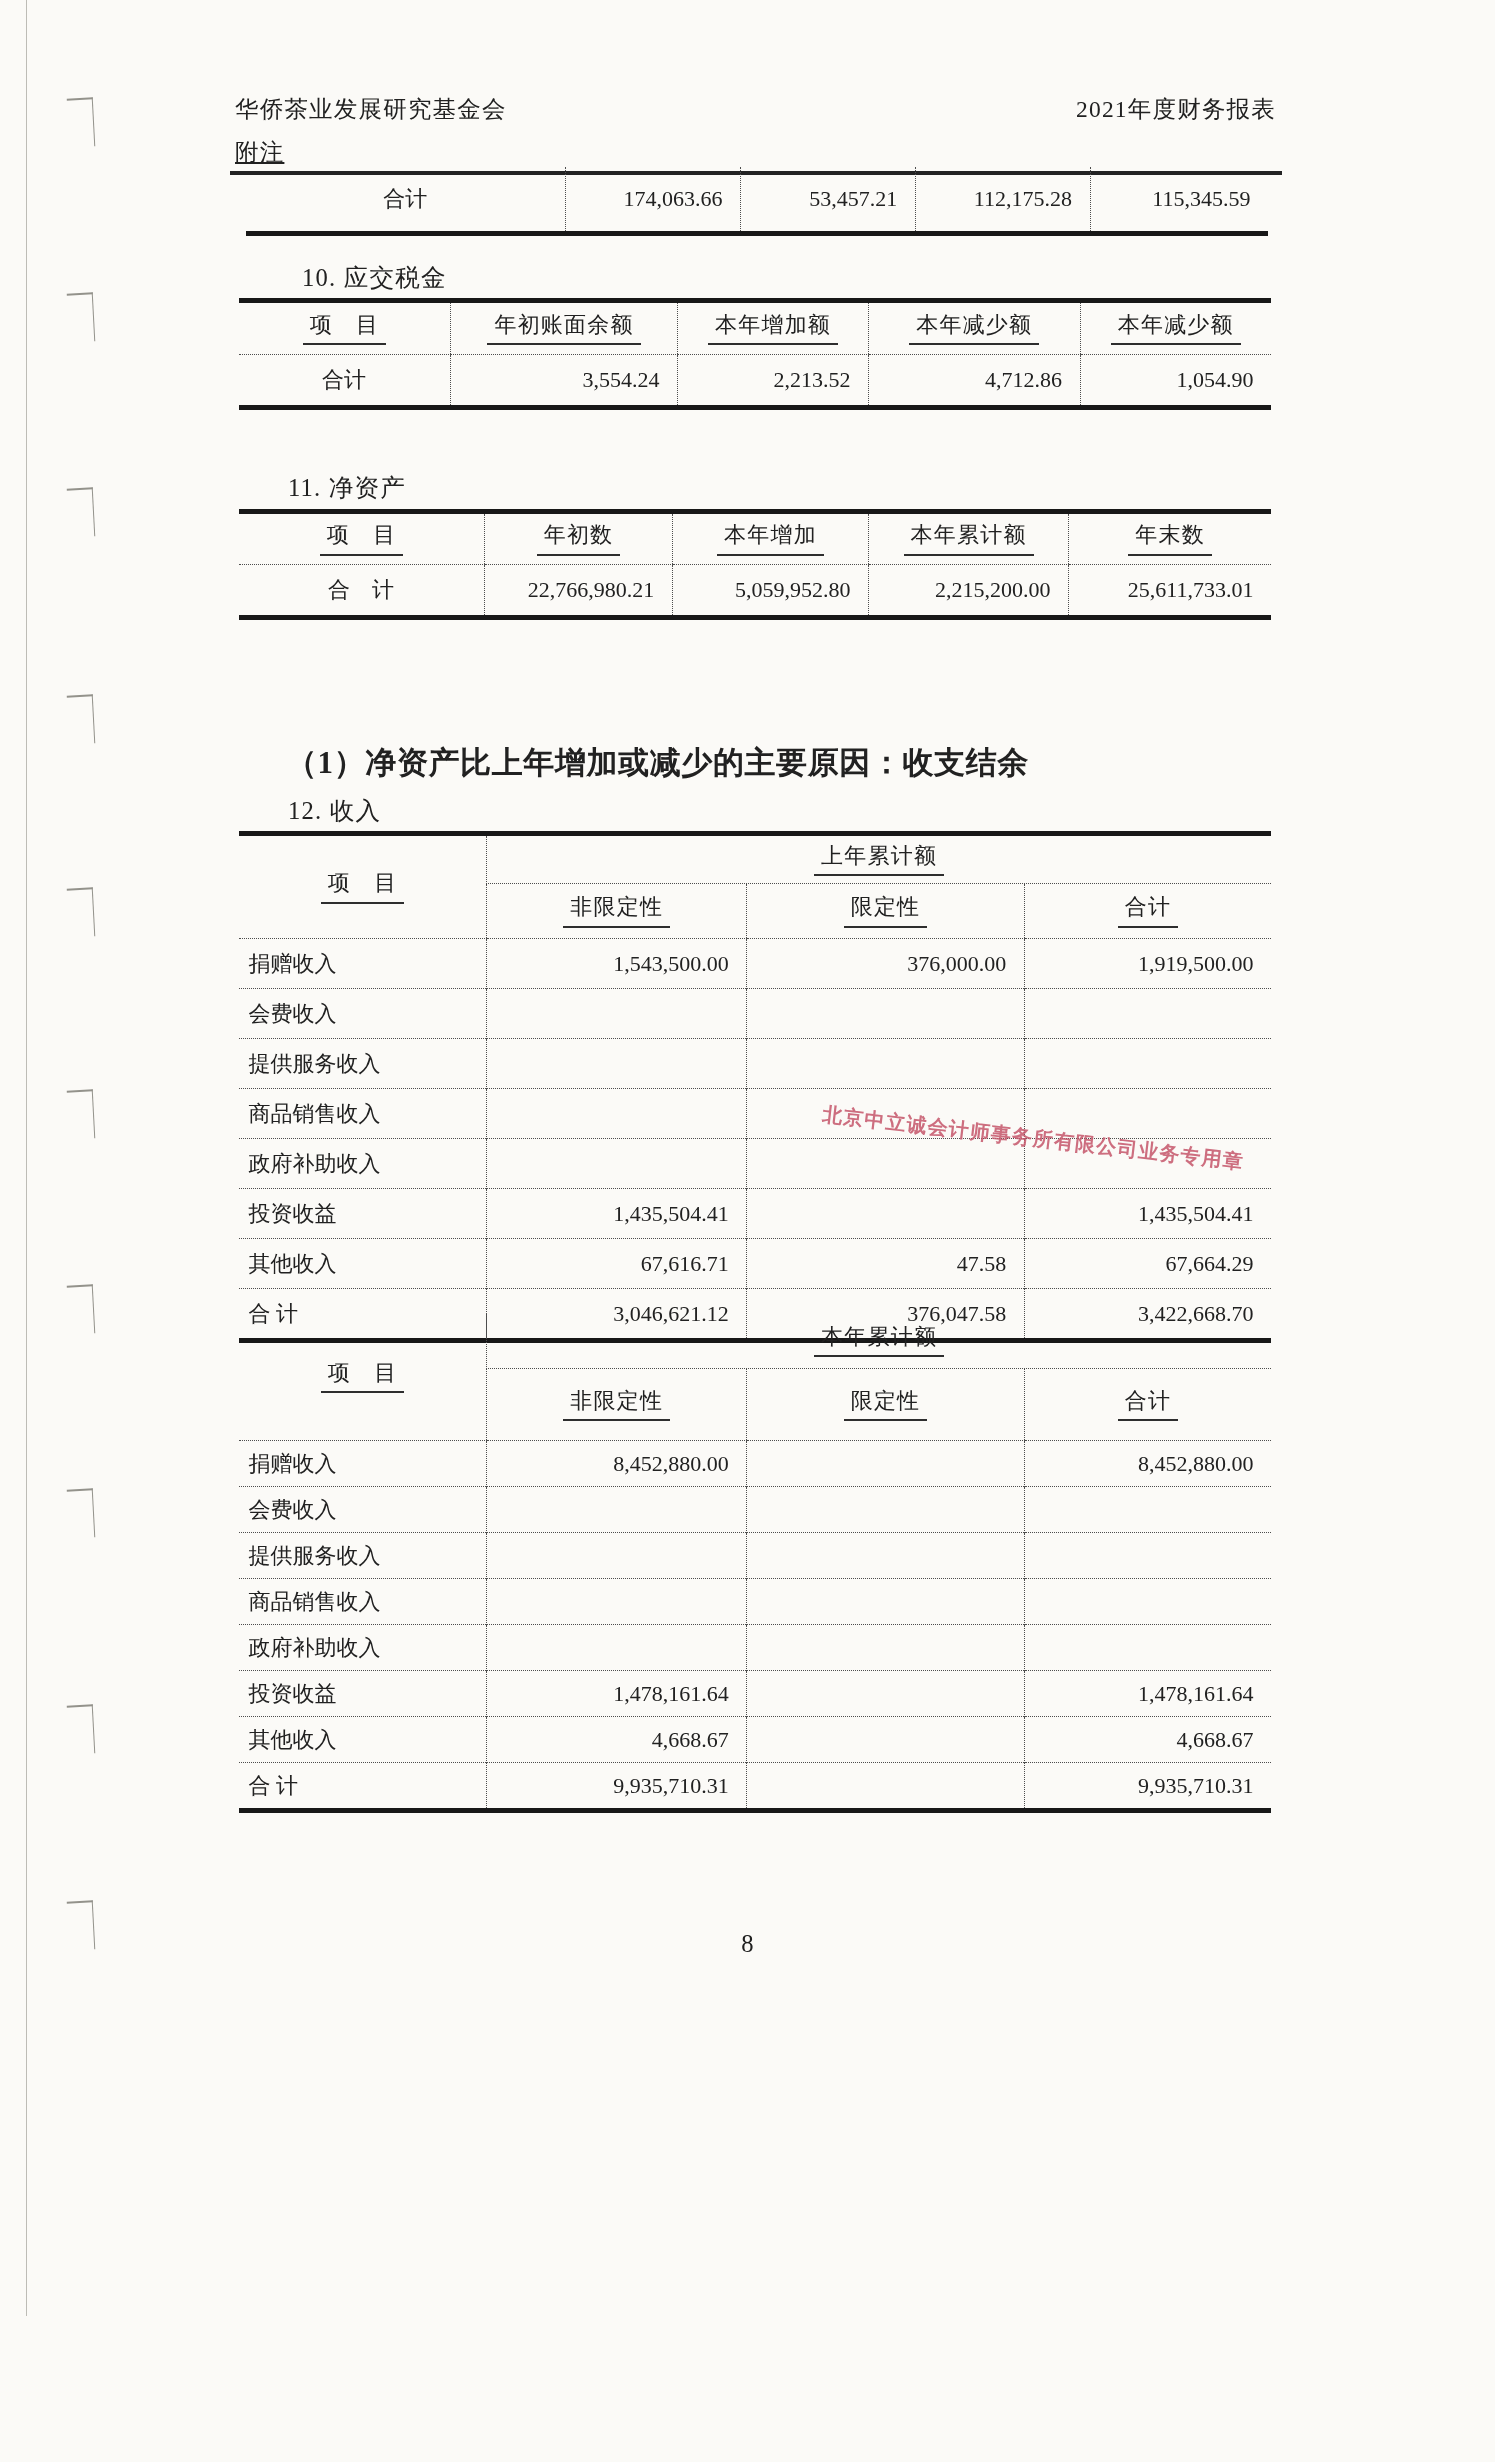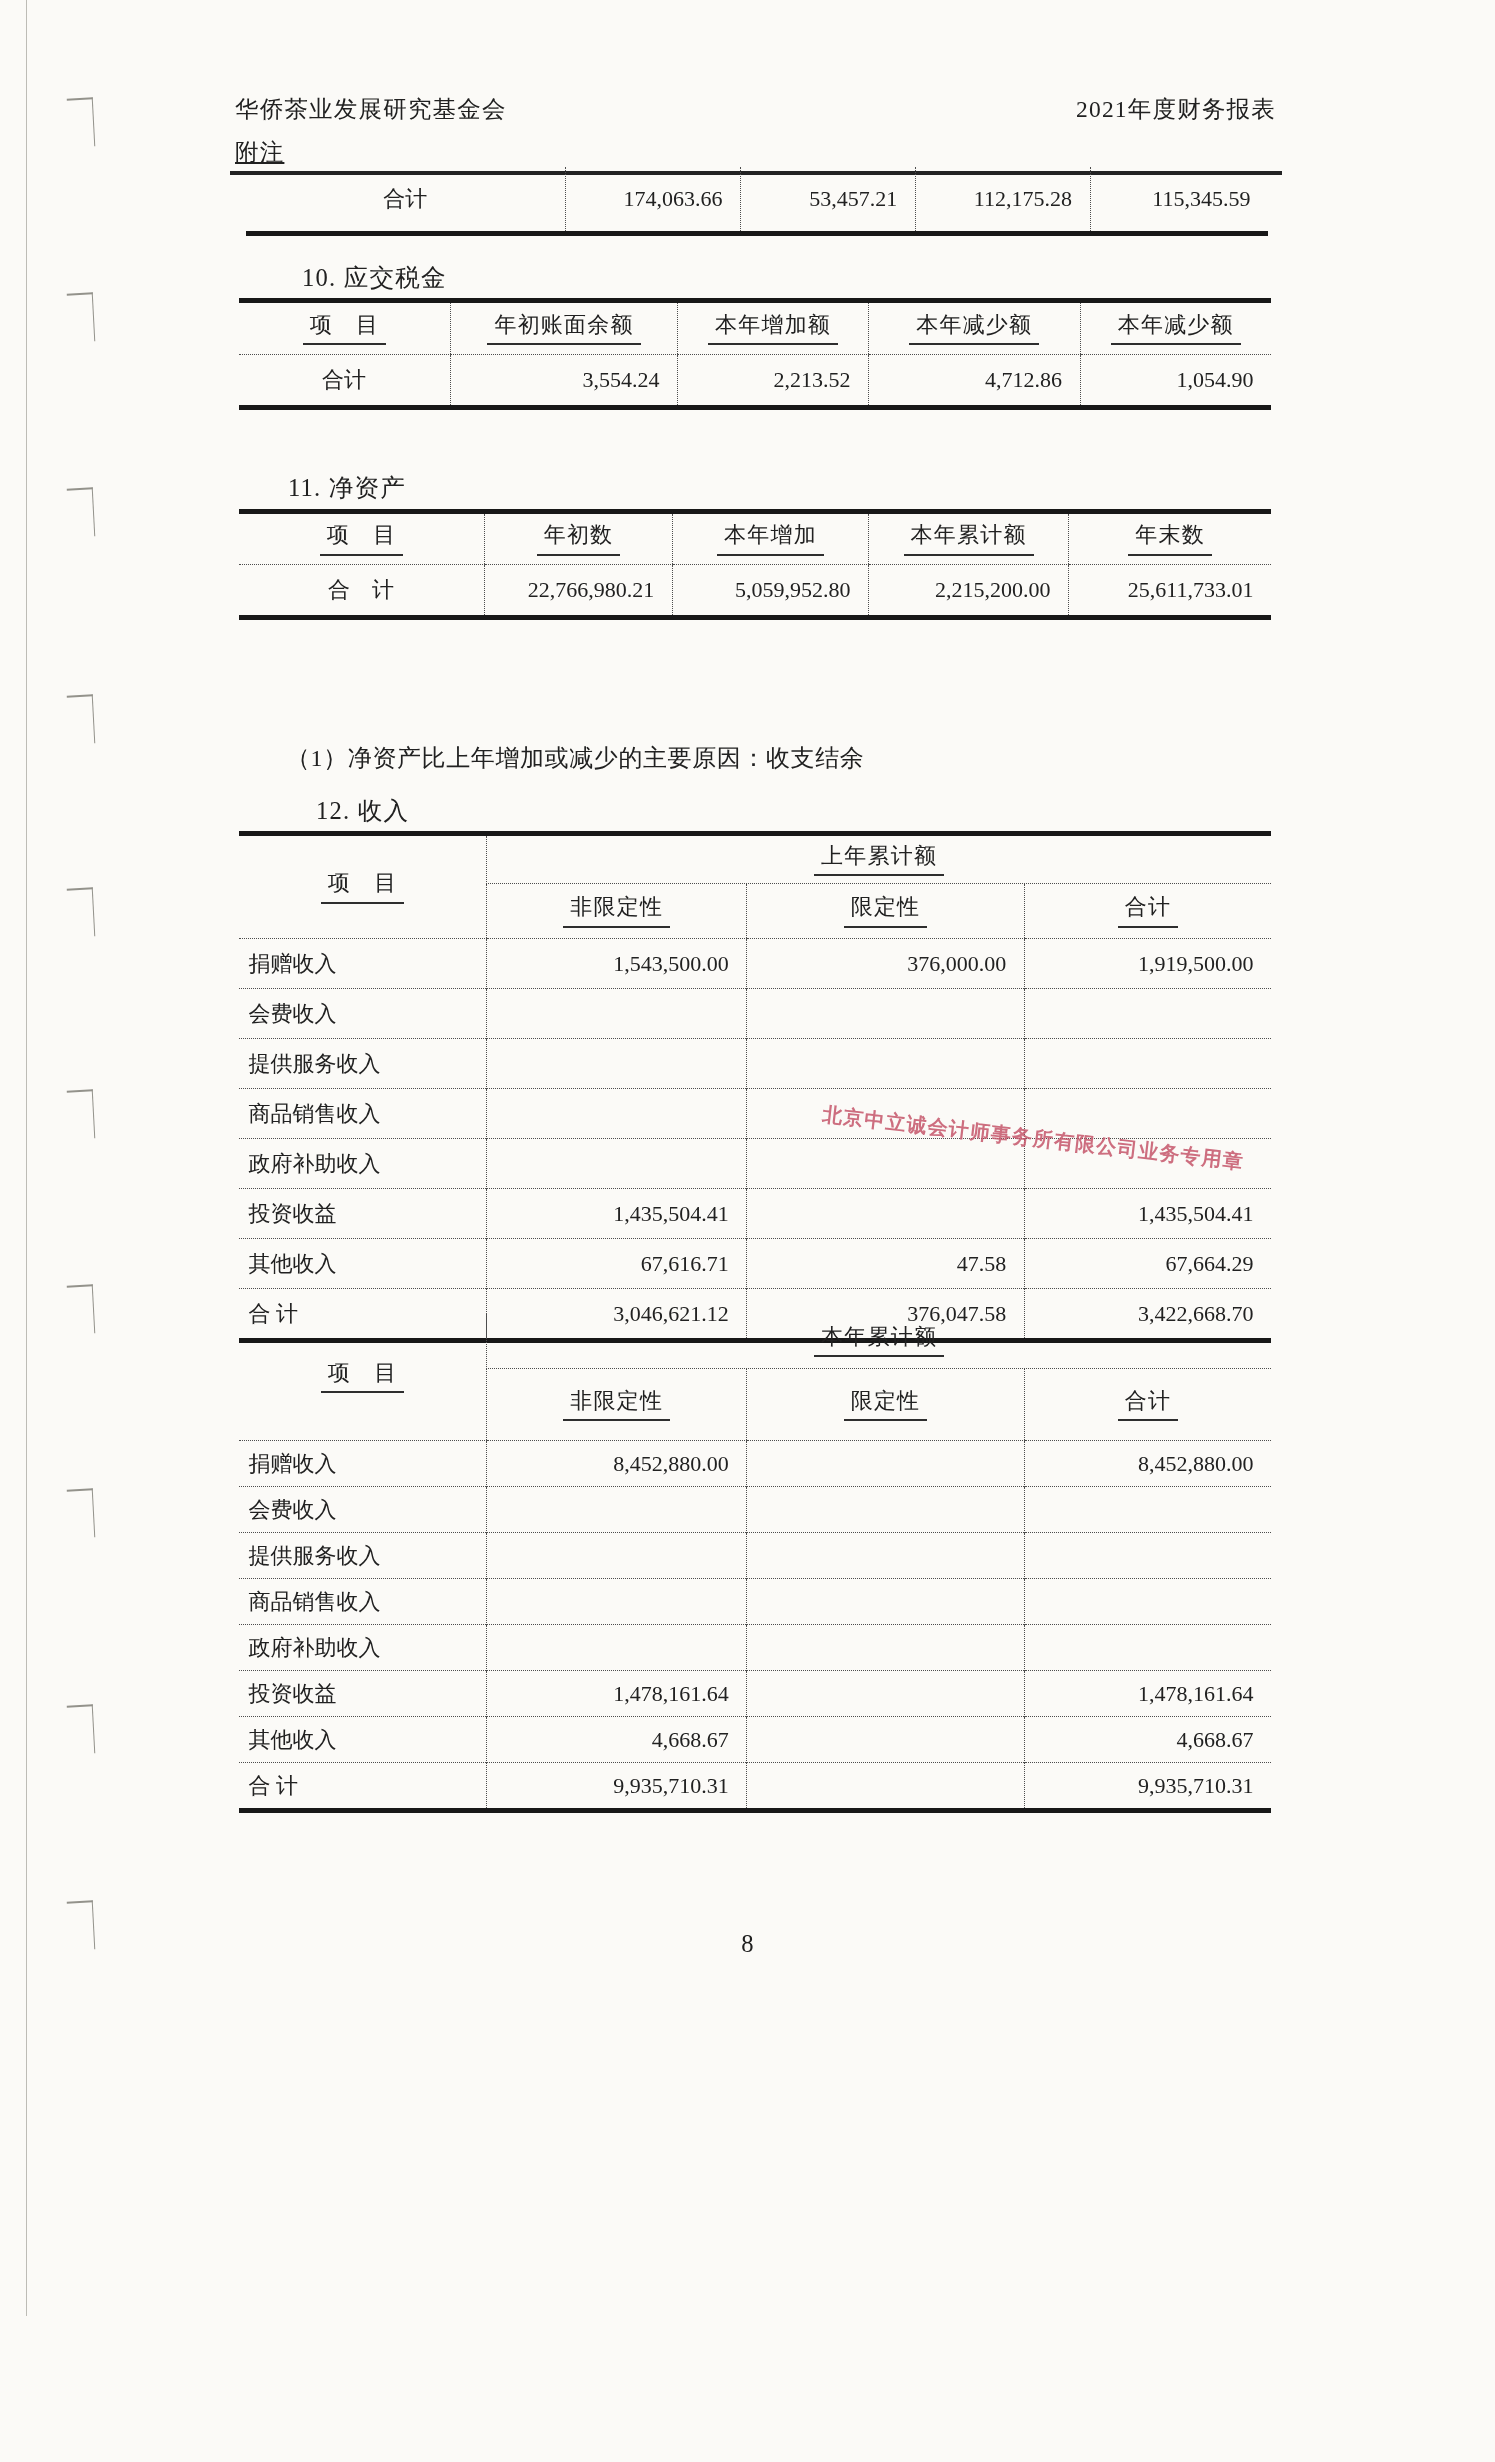--- a/index.html
+++ b/index.html
@@ -19,22 +19,22 @@
   #edge-line{left:26px;top:0;width:1.2px;height:2316px;background:#bdbcb6;}
   .hook{
     position:absolute;left:68px;width:24.6px;height:47px;
     border-top:2.3px solid #93928b;border-right:1.8px solid #93928b;
     transform:rotate(-3deg);
   }
   
   .sec-title{font-size:24.6px;letter-spacing:1.2px;}
   #s10-title{left:280px;top:261px;margin-left:22px;}
   #s11-title{left:288px;top:471px;}
-  #s12-title{left:288px;top:794px;margin-left:28px;}
-  #note1{left:286px;top:742px;font-size:24px;letter-spacing:0.6px;}
+  #s12-title{left:288px;top:794px;}
+  #note1{left:286px;top:742px;font-size:31px;letter-spacing:0.6px;font-weight:bold;}
   
   table.dtable{border-collapse:collapse;table-layout:fixed;width:1032px;}
   .dtable th,.dtable td{
     font-weight:normal;font-size:22px;vertical-align:middle;
     overflow:hidden;white-space:nowrap;
   }
   .dtable th{text-align:center;}
   .dtable td.label{text-align:left;padding-left:9.4px;}
   .dtable td.label.center{text-align:center;padding-left:0;}
   .dtable td.num{text-align:right;padding-right:17.6px;}

